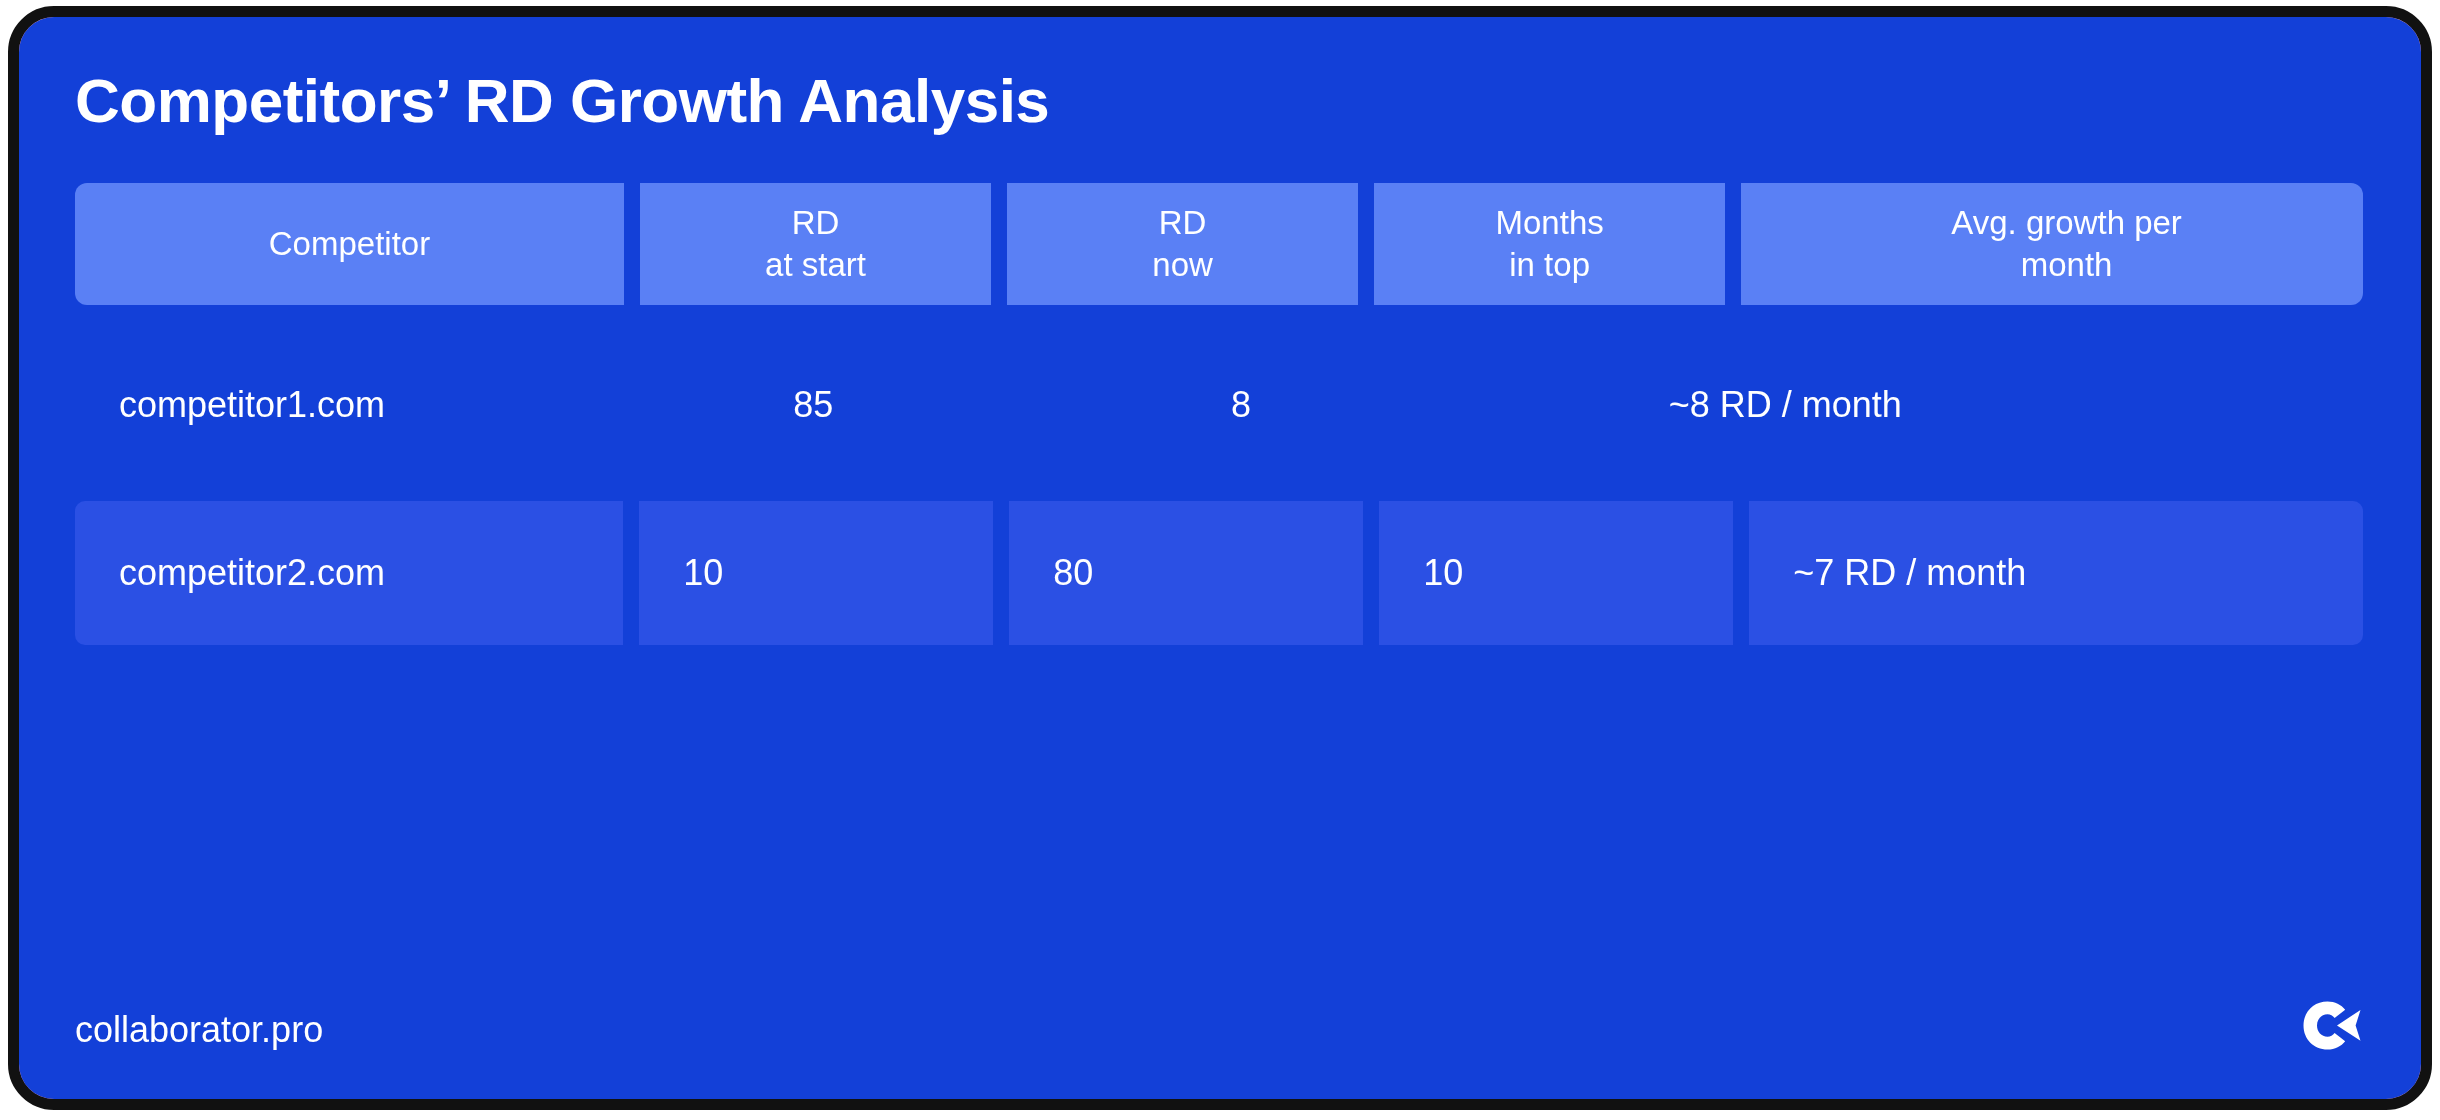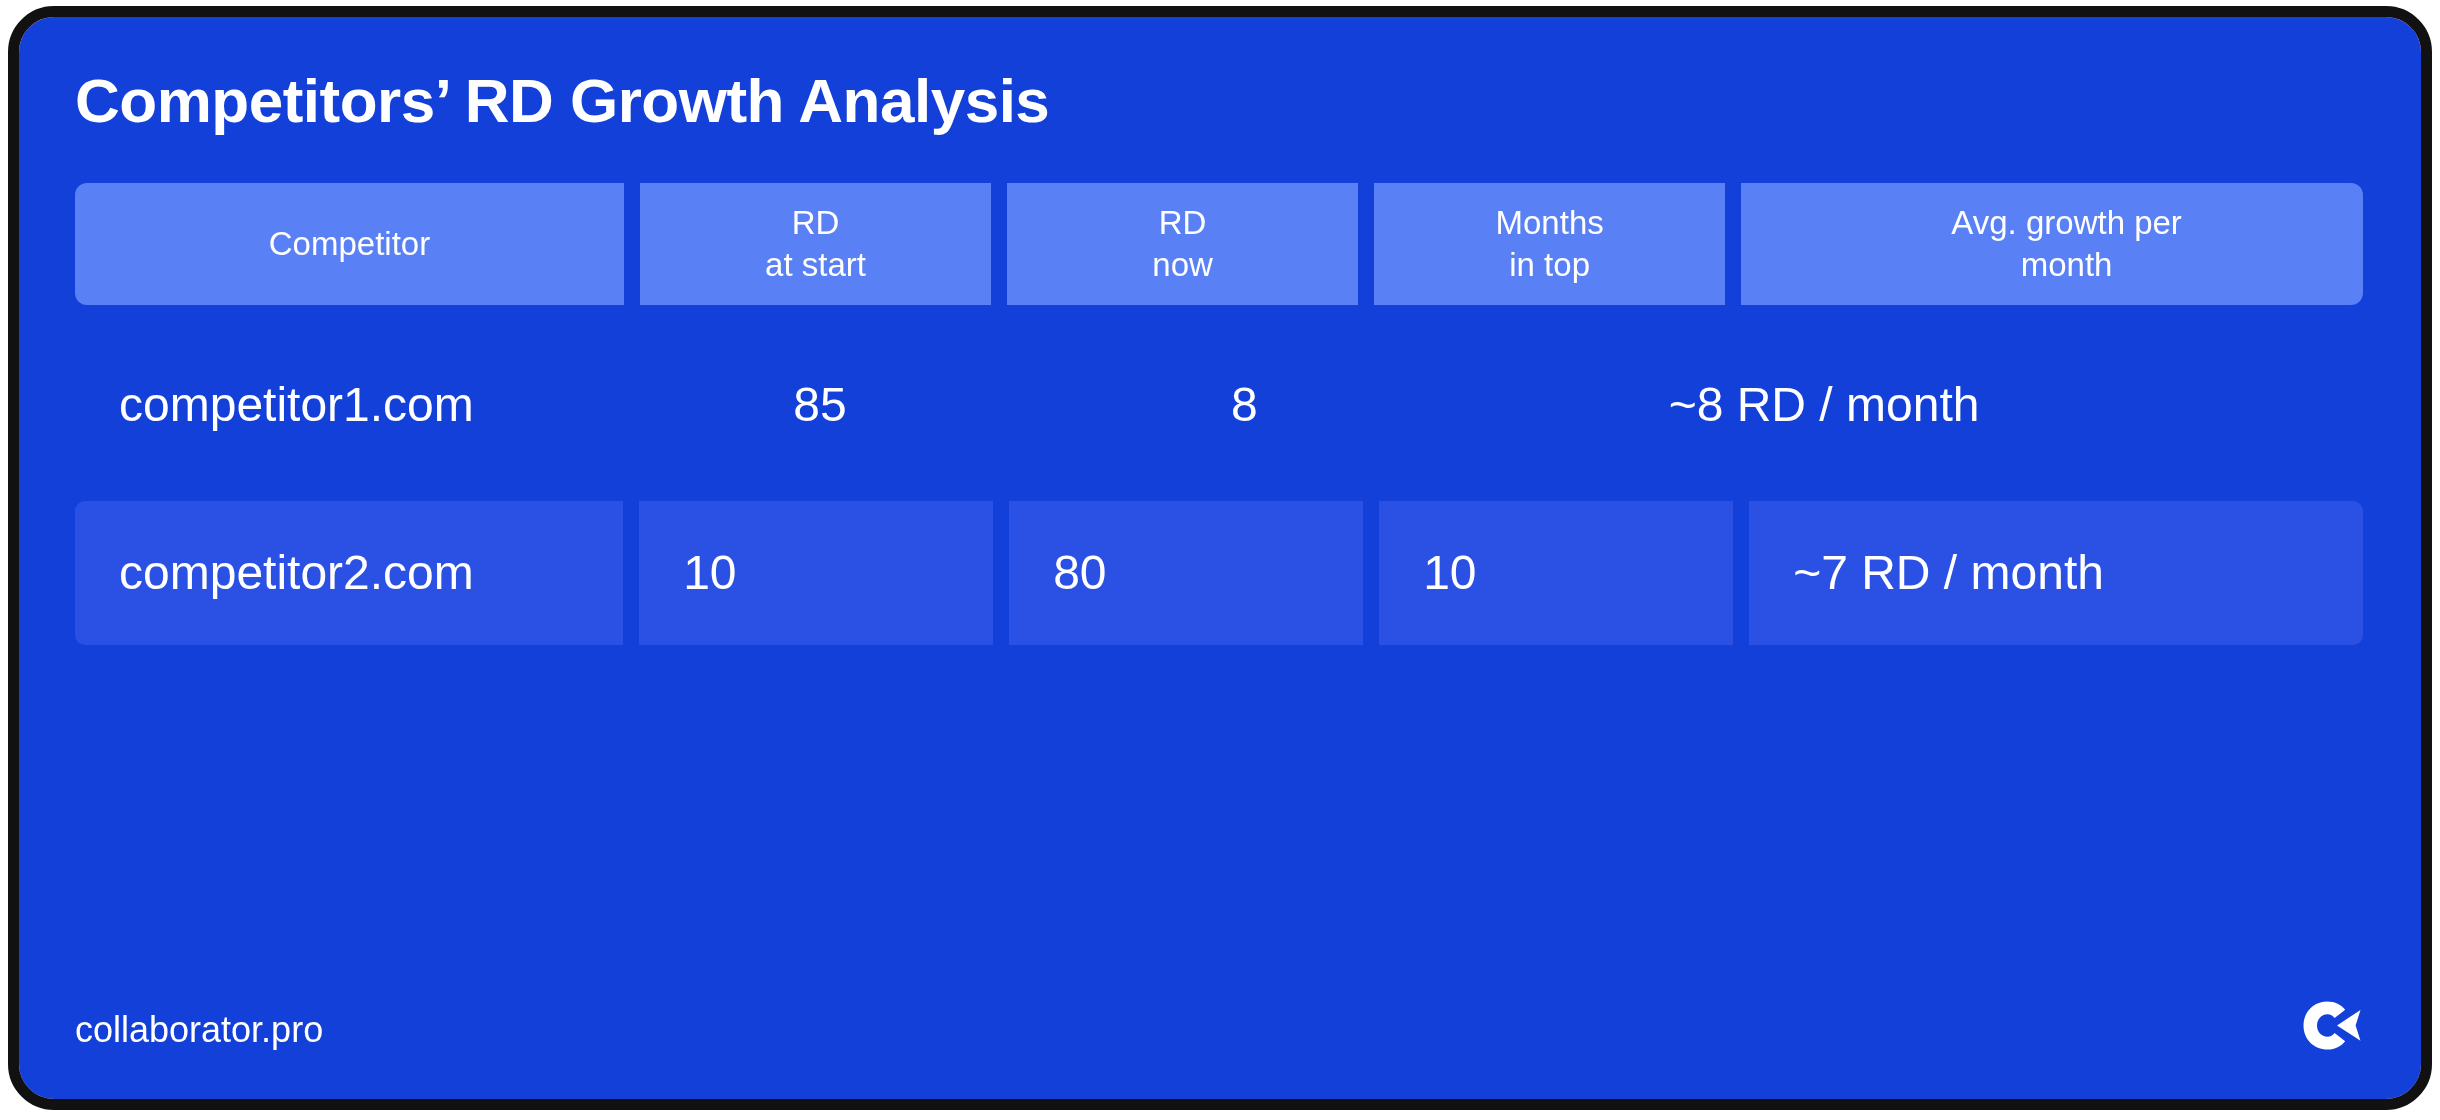--- a/index.html
+++ b/index.html
@@ -84,21 +84,21 @@
     white-space: pre-line;
     font-size: 33px;
   }
   .row-head .cell.col-0 { border-radius: 12px 0 0 12px; }
   .row-head .cell.col-4 { border-radius: 0 12px 12px 0; padding-left: 29px; }
 
   
   .row-body { height: 144px; margin-top: 28px; }
   .row-body .cell {
     padding-left: 44px;
-    font-size: 48px;
+    font-size: 36px;
     background: transparent;
   }
   .row-body.striped { margin-top: 24px; }
   .row-body.striped .cell {
     background: #2b50e4;
   }
   .row-body.striped .cell.col-0 { border-radius: 10px 0 0 10px; }
   .row-body.striped .cell.col-4 { border-radius: 0 10px 10px 0; }
 
   

